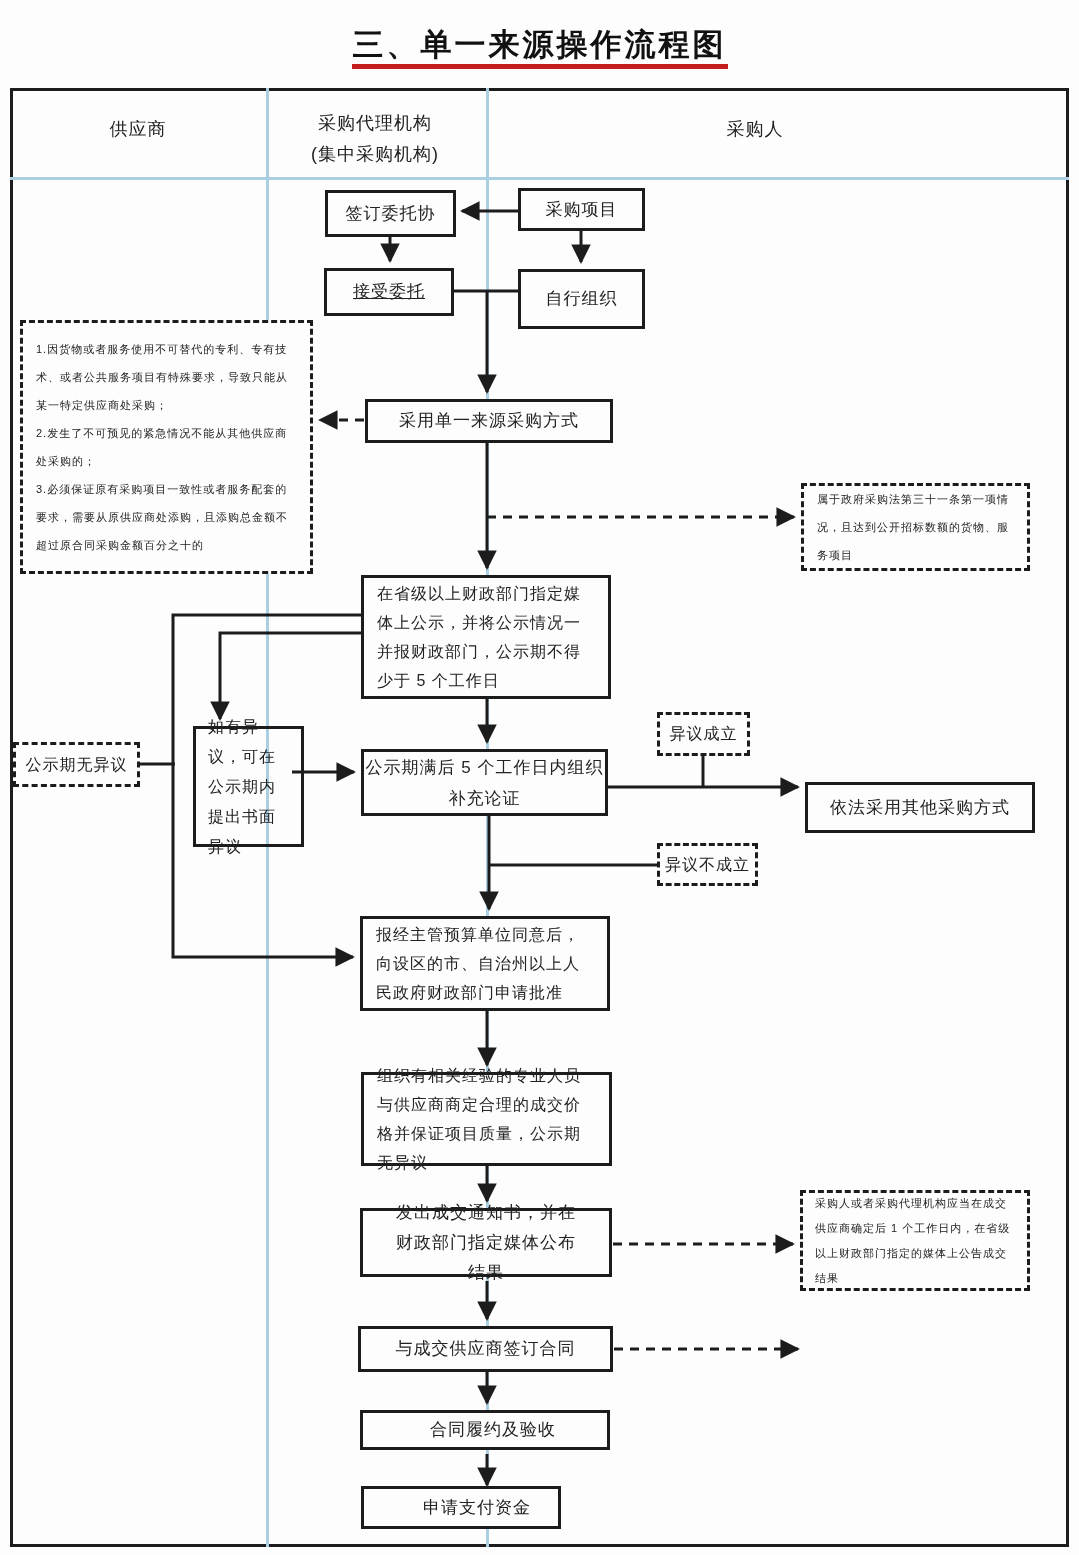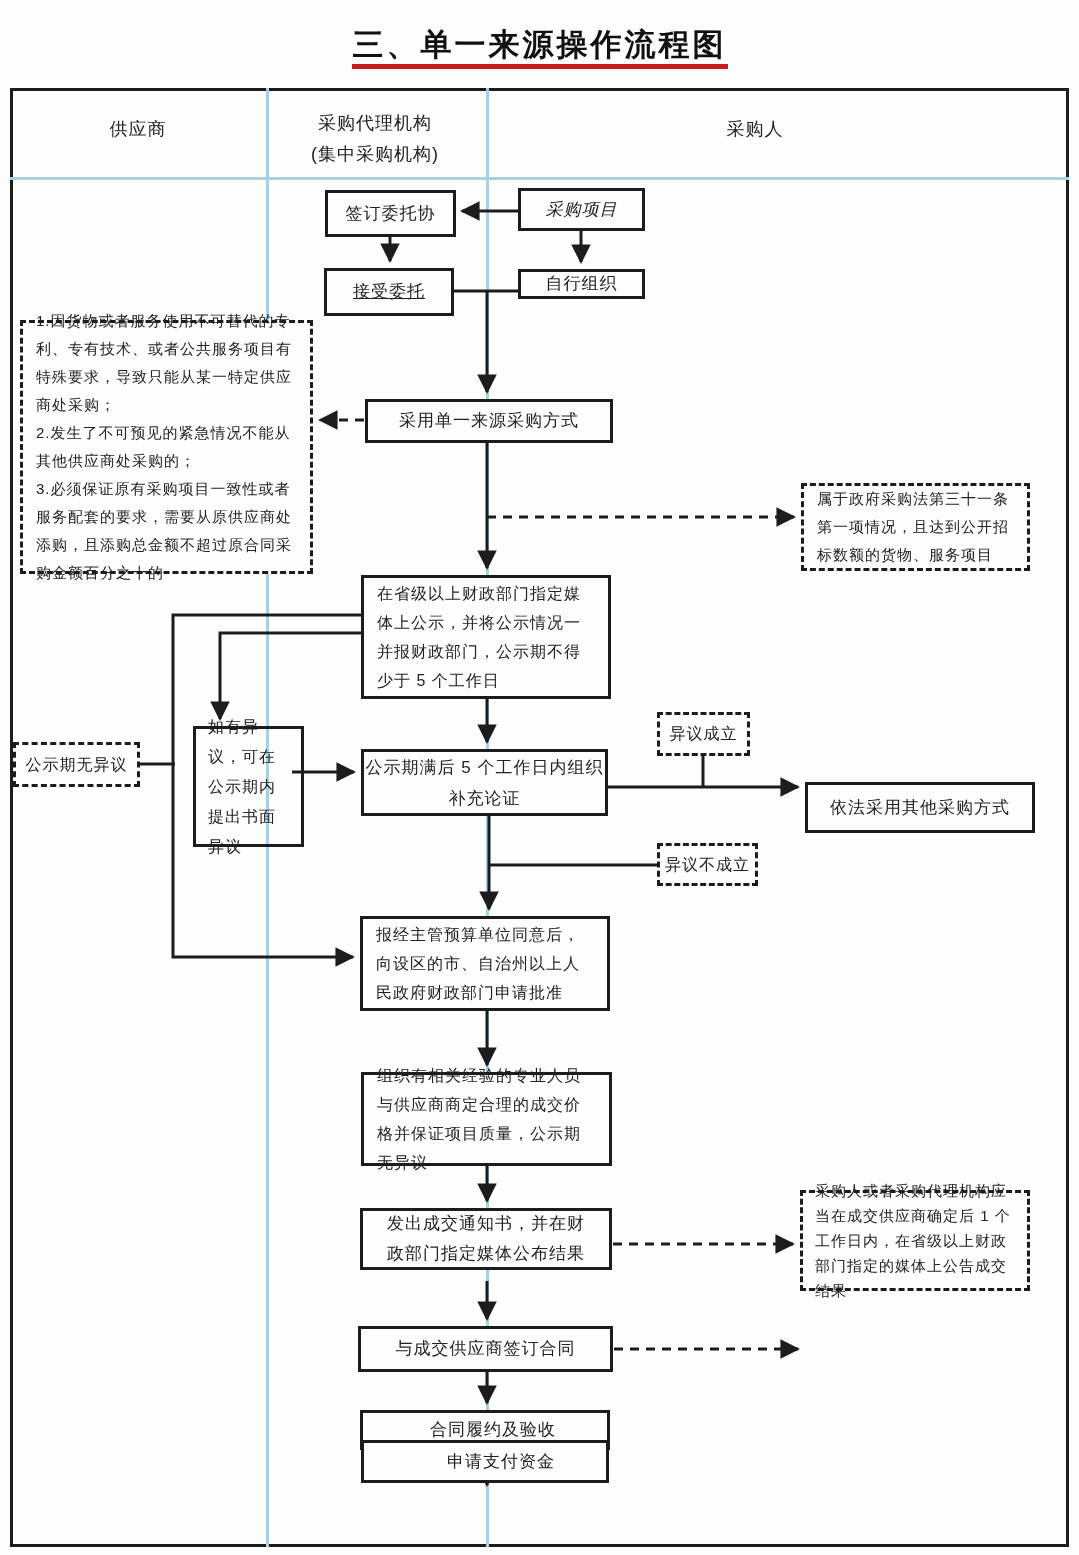--- a/index.html
+++ b/index.html
@@ -38,21 +38,21 @@
     font-size:17px;line-height:26px;color:#222;
     text-align:center;letter-spacing:1px;
   }
   .node.left{justify-content:flex-start;text-align:left;padding:8px 13px;font-size:16px;line-height:29px;}
   .dashed{
     border:3px dashed #1c1c1c;
     background:transparent;
     display:flex;align-items:center;justify-content:center;
     font-size:16px;line-height:26px;color:#222;text-align:center;letter-spacing:1px;
   }
-  .dashed.left{justify-content:flex-start;text-align:left;padding:8px 13px;font-size:15px;line-height:28px;}
+  .dashed.left{justify-content:flex-start;text-align:left;padding:8px 13px;font-size:11px;line-height:28px;}
   .prewrap{white-space:pre-line;}
   svg{position:absolute;left:0;top:0;}
 </style>
 </head>
 <body>
 
 <div id="page">
 
   <div id="title" class="abs">三、单一来源操作流程图</div>
   <div id="title-underline" class="abs"></div>
@@ -99,34 +99,34 @@
     </g>
     <g stroke="#1c1c1c" stroke-width="3" fill="none" stroke-dasharray="9 7">
       <path d="M364,420 L320,420" marker-end="url(#arr)"></path>
       <path d="M487,517 L794,517" marker-end="url(#arr)"></path>
       <path d="M613,1244 L793,1244" marker-end="url(#arr)"></path>
       <path d="M614,1349 L798,1349" marker-end="url(#arr)"></path>
     </g>
   </svg>
 
   <div class="abs node" style="left:325px;top:190px;width:131px;height:47px;">签订委托协</div>
-  <div class="abs node" style="left:518px;top:188px;width:127px;height:43px;font-style:italic;">采购项目</div>
+  <div class="abs node" style="left:518px;top:188px;width:127px;height:43px;">采购项目</div>
   <div class="abs node" style="left:324px;top:268px;width:130px;height:48px;text-decoration:underline;">接受委托</div>
-  <div class="abs node" style="left:518px;top:269px;width:127px;height:30px;">自行组织</div>
+  <div class="abs node" style="left:518px;top:269px;width:127px;height:60px;">自行组织</div>
   <div class="abs node" style="left:365px;top:399px;width:248px;height:44px;">采用单一来源采购方式</div>
   <div class="abs node left" style="left:361px;top:575px;width:250px;height:124px;">在省级以上财政部门指定媒体上公示，并将公示情况一并报财政部门，公示期不得少于 5 个工作日</div>
   <div class="abs node left" style="left:193px;top:726px;width:111px;height:121px;background:transparent;line-height:30px;padding:6px 12px;">如有异议，可在公示期内提出书面异议</div>
   <div class="abs node" style="left:361px;top:749px;width:247px;height:67px;line-height:31px;">公示期满后 5 个工作日内组织补充论证</div>
   <div class="abs node" style="left:805px;top:762px;width:230px;height:51px;margin-top:20px;">依法采用其他采购方式</div>
   <div class="abs node left" style="left:360px;top:916px;width:250px;height:95px;">报经主管预算单位同意后，向设区的市、自治州以上人民政府财政部门申请批准</div>
   <div class="abs node left" style="left:361px;top:1072px;width:251px;height:94px;">组织有相关经验的专业人员与供应商商定合理的成交价格并保证项目质量，公示期无异议</div>
-  <div class="abs node" style="left:360px;top:1208px;width:252px;height:62px;line-height:30px;padding:0 17px;">发出成交通知书，并在财政部门指定媒体公布结果</div>
+  <div class="abs node" style="left:360px;top:1208px;width:252px;height:69px;line-height:30px;padding:0 26px;">发出成交通知书，并在财政部门指定媒体公布结果</div>
   <div class="abs node" style="left:358px;top:1326px;width:255px;height:46px;">与成交供应商签订合同</div>
   <div class="abs node" style="left:360px;top:1410px;width:250px;height:40px;padding-left:16px;">合同履约及验收</div>
-  <div class="abs node" style="left:361px;top:1440px;width:248px;height:43px;padding-left:32px;">申请支付资金</div>
+  <div class="abs node" style="left:361px;top:1486px;width:200px;height:43px;padding-left:32px;">申请支付资金</div>
 
   <div class="abs dashed left prewrap" style="left:20px;top:320px;width:293px;height:254px;line-height:28px;background:#fdfdfd;">1.因货物或者服务使用不可替代的专利、专有技术、或者公共服务项目有特殊要求，导致只能从某一特定供应商处采购；
 2.发生了不可预见的紧急情况不能从其他供应商处采购的；
 3.必须保证原有采购项目一致性或者服务配套的要求，需要从原供应商处添购，且添购总金额不超过原合同采购金额百分之十的</div>
   <div class="abs dashed left" style="left:801px;top:483px;width:229px;height:88px;">属于政府采购法第三十一条第一项情况，且达到公开招标数额的货物、服务项目</div>
   <div class="abs dashed" style="left:13px;top:742px;width:127px;height:45px;">公示期无异议</div>
   <div class="abs dashed" style="left:657px;top:712px;width:93px;height:44px;">异议成立</div>
   <div class="abs dashed" style="left:657px;top:843px;width:101px;height:43px;">异议不成立</div>
   <div class="abs dashed left" style="left:800px;top:1190px;width:230px;height:101px;line-height:25px;padding:6px 12px;">采购人或者采购代理机构应当在成交供应商确定后 1 个工作日内，在省级以上财政部门指定的媒体上公告成交结果</div>
 

